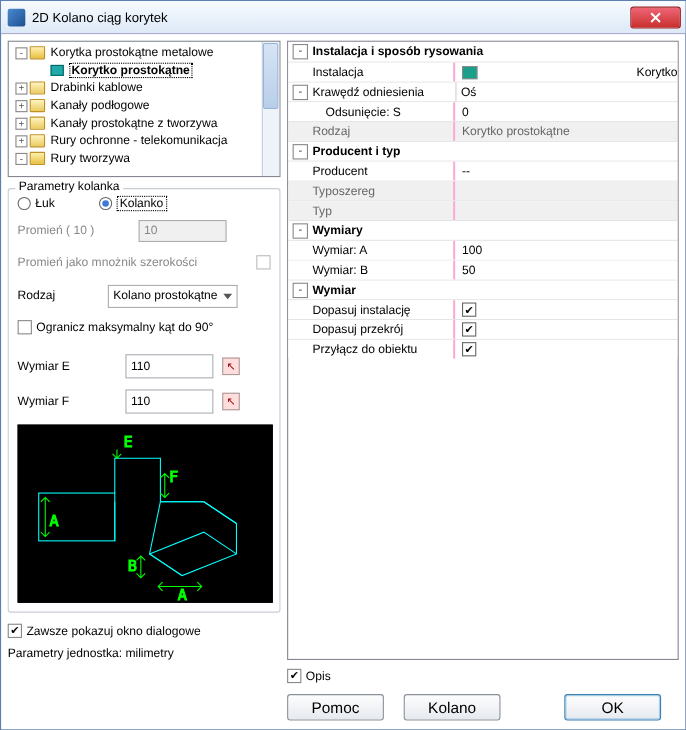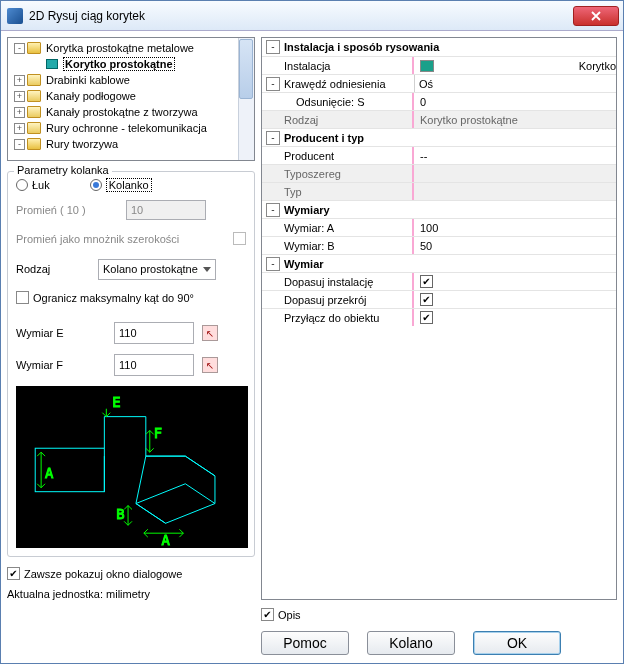--- a/index.html
+++ b/index.html
@@ -152,29 +152,29 @@
   .pg-chk.checked::after { content:'✔'; font-size:10px; color:#000; }
   .opis-row { display:flex; align-items:center; gap:4px; margin-top:2px; }
   .buttons-row { display:flex; gap:18px; justify-content:flex-start; padding:4px 0 2px 0; }
   .btn {
     width:88px; height:24px;
     border:1px solid #8a8f99; border-radius:3px;
     background:linear-gradient(#fdfdfd,#e6eaef);
     display:flex; align-items:center; justify-content:center;
     font-size:14px;
   }
-  .btn.default { border:1px solid #3c7fb1; box-shadow:0 0 0 1px #a6d0ec inset; }
+  .btn.default { border:1px solid #3c7fb1; box-shadow:0 0 0 1px #a6d0ec inset;margin-left:40px; }
 </style>
 </head>
 <body>
 
 <div class="window">
   <div class="titlebar">
     <div class="app-icon"></div>
-    <div class="title">2D Rysuj ciąg korytek</div>
+    <div class="title">2D Kolano ciąg korytek</div>
     <div class="close-btn">
       <svg width="10" height="10" viewBox="0 0 10 10">
           <path d="M1 1 L9 9 M9 1 L1 9" stroke="#fff" stroke-width="1.8"></path>
         </svg>
     </div>
   </div>
 
   <div class="body">
 
     <div class="left-pane">
@@ -292,21 +292,21 @@
               <path d="M112 120 L112 140 M108 124 L112 120 L116 124 M108 136 L112 140 L116 136" fill="none"></path>
             </g>
           </svg>
         </div>
       </div>
 
       <div class="always-row">
         <span class="chk checked"></span>
         <span>Zawsze pokazuj okno dialogowe</span>
       </div>
-      <div class="unit-row">Aktualna jednostka: milimetry</div>
+      <div class="unit-row">Parametry jednostka: milimetry</div>
     </div>
 
     <div class="right-pane">
       <div class="propgrid">
 
         <div class="pg-section-row">
           <span class="pg-toggle">-</span>
           <span class="pg-section-title">Instalacja i sposób rysowania</span>
         </div>
         <div class="pg-row">

